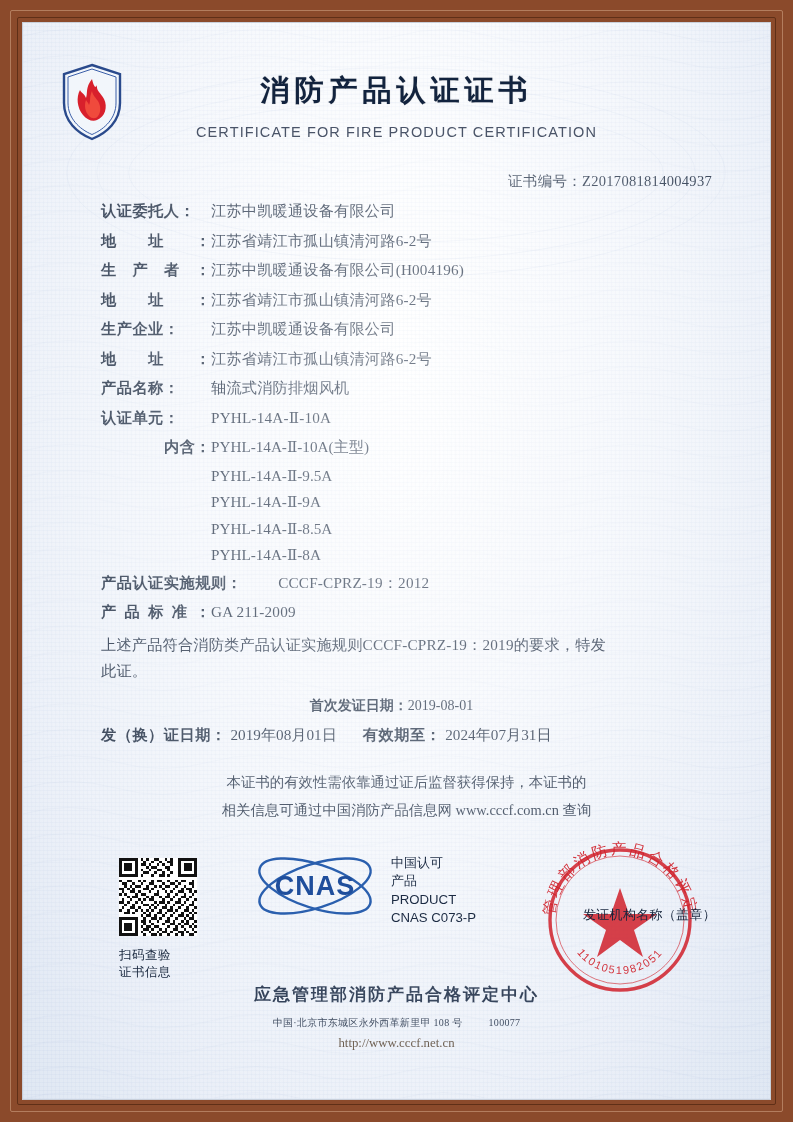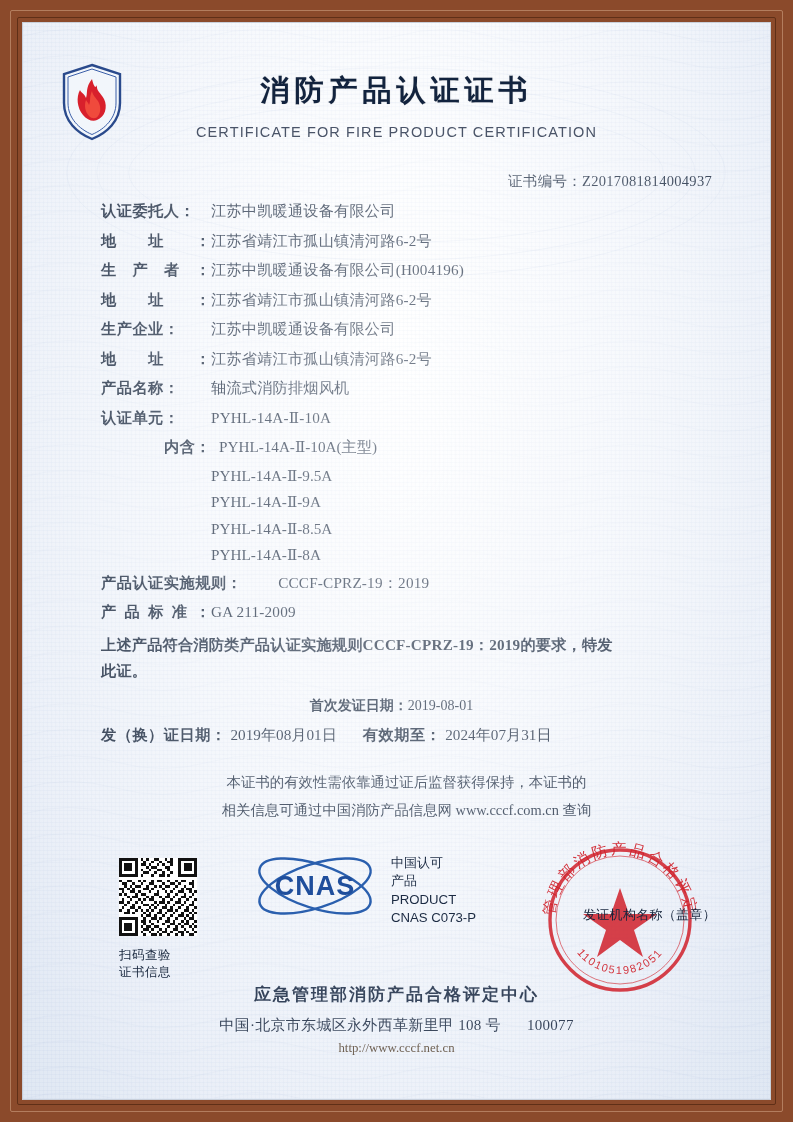--- a/index.html
+++ b/index.html
@@ -132,21 +132,21 @@
   .sub-row {
     display: flex;
     align-items: baseline;
     margin-bottom: 8.5px;
     font-size: 15.2px;
     color: #16253c;
   }
   .sub-label {
     flex: 0 0 110px;
     text-align: right;
-    padding-right: 8px;
+    padding-right: 0;
     font-weight: bold;
     letter-spacing: 0.5px;
   }
   .sub-value {
     flex: 1 1 auto;
   }
   .sub-extra {
     margin-left: 110px;
     margin-bottom: 8.5px;
     font-size: 15.2px;
@@ -165,21 +165,21 @@
     flex: 0 0 auto;
     font-weight: bold;
     letter-spacing: 0.5px;
     white-space: nowrap;
     margin-right: 4px;
   }
 
   .statement {
     margin-top: 4px;
     font-size: 15.2px;
-    font-weight: bold;
+    font-weight: normal;
     color: #16253c;
     line-height: 1.75;
     letter-spacing: 0.2px;
   }
 
   .first-issue {
     margin-top: 12px;
     text-align: center;
     font-size: 14px;
     color: #16253c;
@@ -277,21 +277,21 @@
     text-align: center;
   }
   .org {
     font-size: 17px;
     font-weight: bold;
     letter-spacing: 2px;
     color: #12233e;
   }
   .addr {
     margin-top: 10px;
-    font-size: 15px;
+    font-size: 10px;
     color: #1b2a42;
     letter-spacing: 0.3px;
   }
   .addr .zip { margin-left: 26px; }
   .site {
     margin-top: 6px;
     font-size: 12.8px;
     color: #5a4a3a;
     font-family: "Liberation Serif", serif;
   }
@@ -404,21 +404,21 @@
         <div class="sub-label">内含：</div>
         <div class="sub-value">PYHL-14A-Ⅱ-10A(主型)</div>
       </div>
       <div class="sub-extra">PYHL-14A-Ⅱ-9.5A</div>
       <div class="sub-extra">PYHL-14A-Ⅱ-9A</div>
       <div class="sub-extra">PYHL-14A-Ⅱ-8.5A</div>
       <div class="sub-extra">PYHL-14A-Ⅱ-8A</div>
 
       <div class="row-wide">
         <div class="label-wide">产品认证实施规则：</div>
-        <div class="value">CCCF-CPRZ-19：2019</div>
+        <div class="value">CCCF-CPRZ-19：2012</div>
       </div>
 
 
       <div class="row">
         <div class="label spread">
           <span>产</span>
           <span>品</span>
           <span>标</span>
           <span>准</span>
           <span>：</span>

